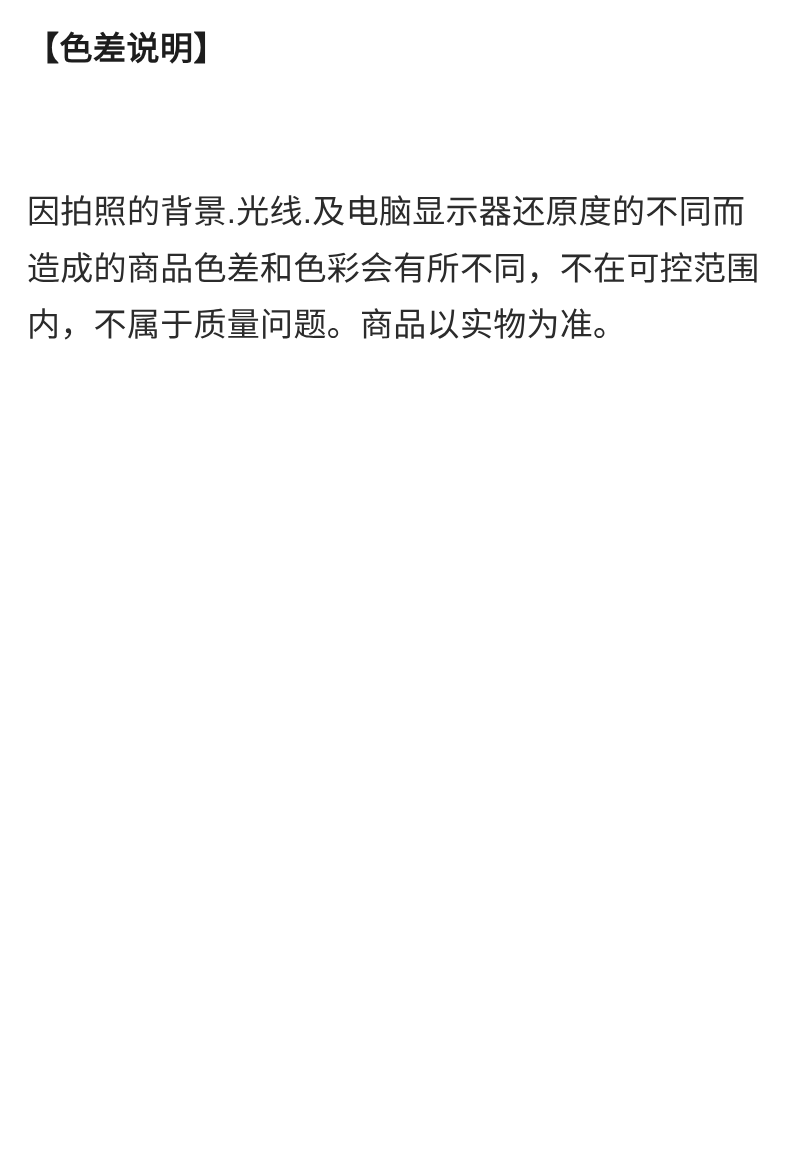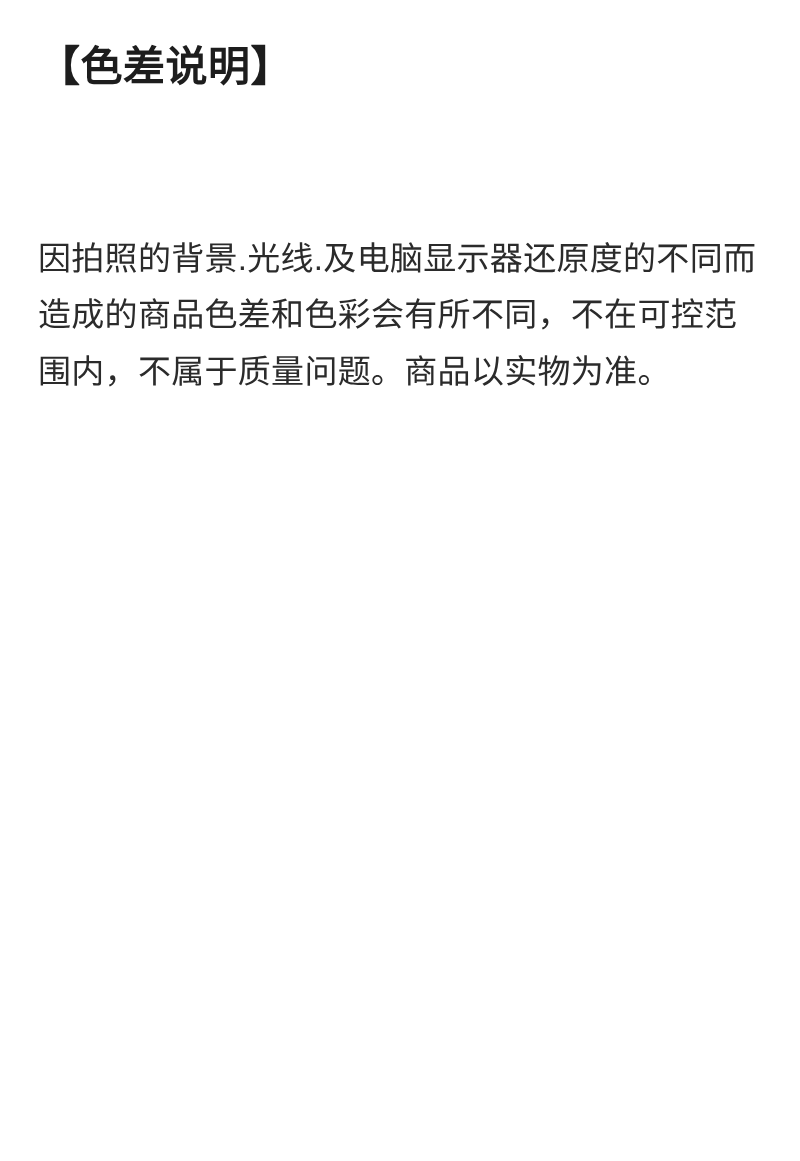--- a/index.html
+++ b/index.html
@@ -19,35 +19,35 @@
     box-sizing: border-box;
     width: 800px;
     height: 1161px;
     padding: 24px 22px 0 22px;
     background: #ffffff;
   }
   .section {
     display: block;
   }
   .section-heading {
-    font-size: 42px;
+    font-size: 33px;
     font-weight: bold;
     line-height: 1.3;
     letter-spacing: 0.5px;
     color: #1d1d1d;
-    margin: 16px;
+    margin: 4px;
     padding: 0;
   }
   .section-body {
     font-size: 33px;
     font-weight: normal;
     line-height: 1.72;
     letter-spacing: 0.3px;
     color: #2b2b2b;
-    margin: 16px;
+    margin: 5px;
     padding: 0;
     white-space: pre-wrap;
   }
   .gap-after-heading-1 { height: 104px; }
   .gap-after-body-1 { height: 118px; }
   .gap-after-heading-2 { height: 108px; }
 </style>
 </head>
 <body>
 

